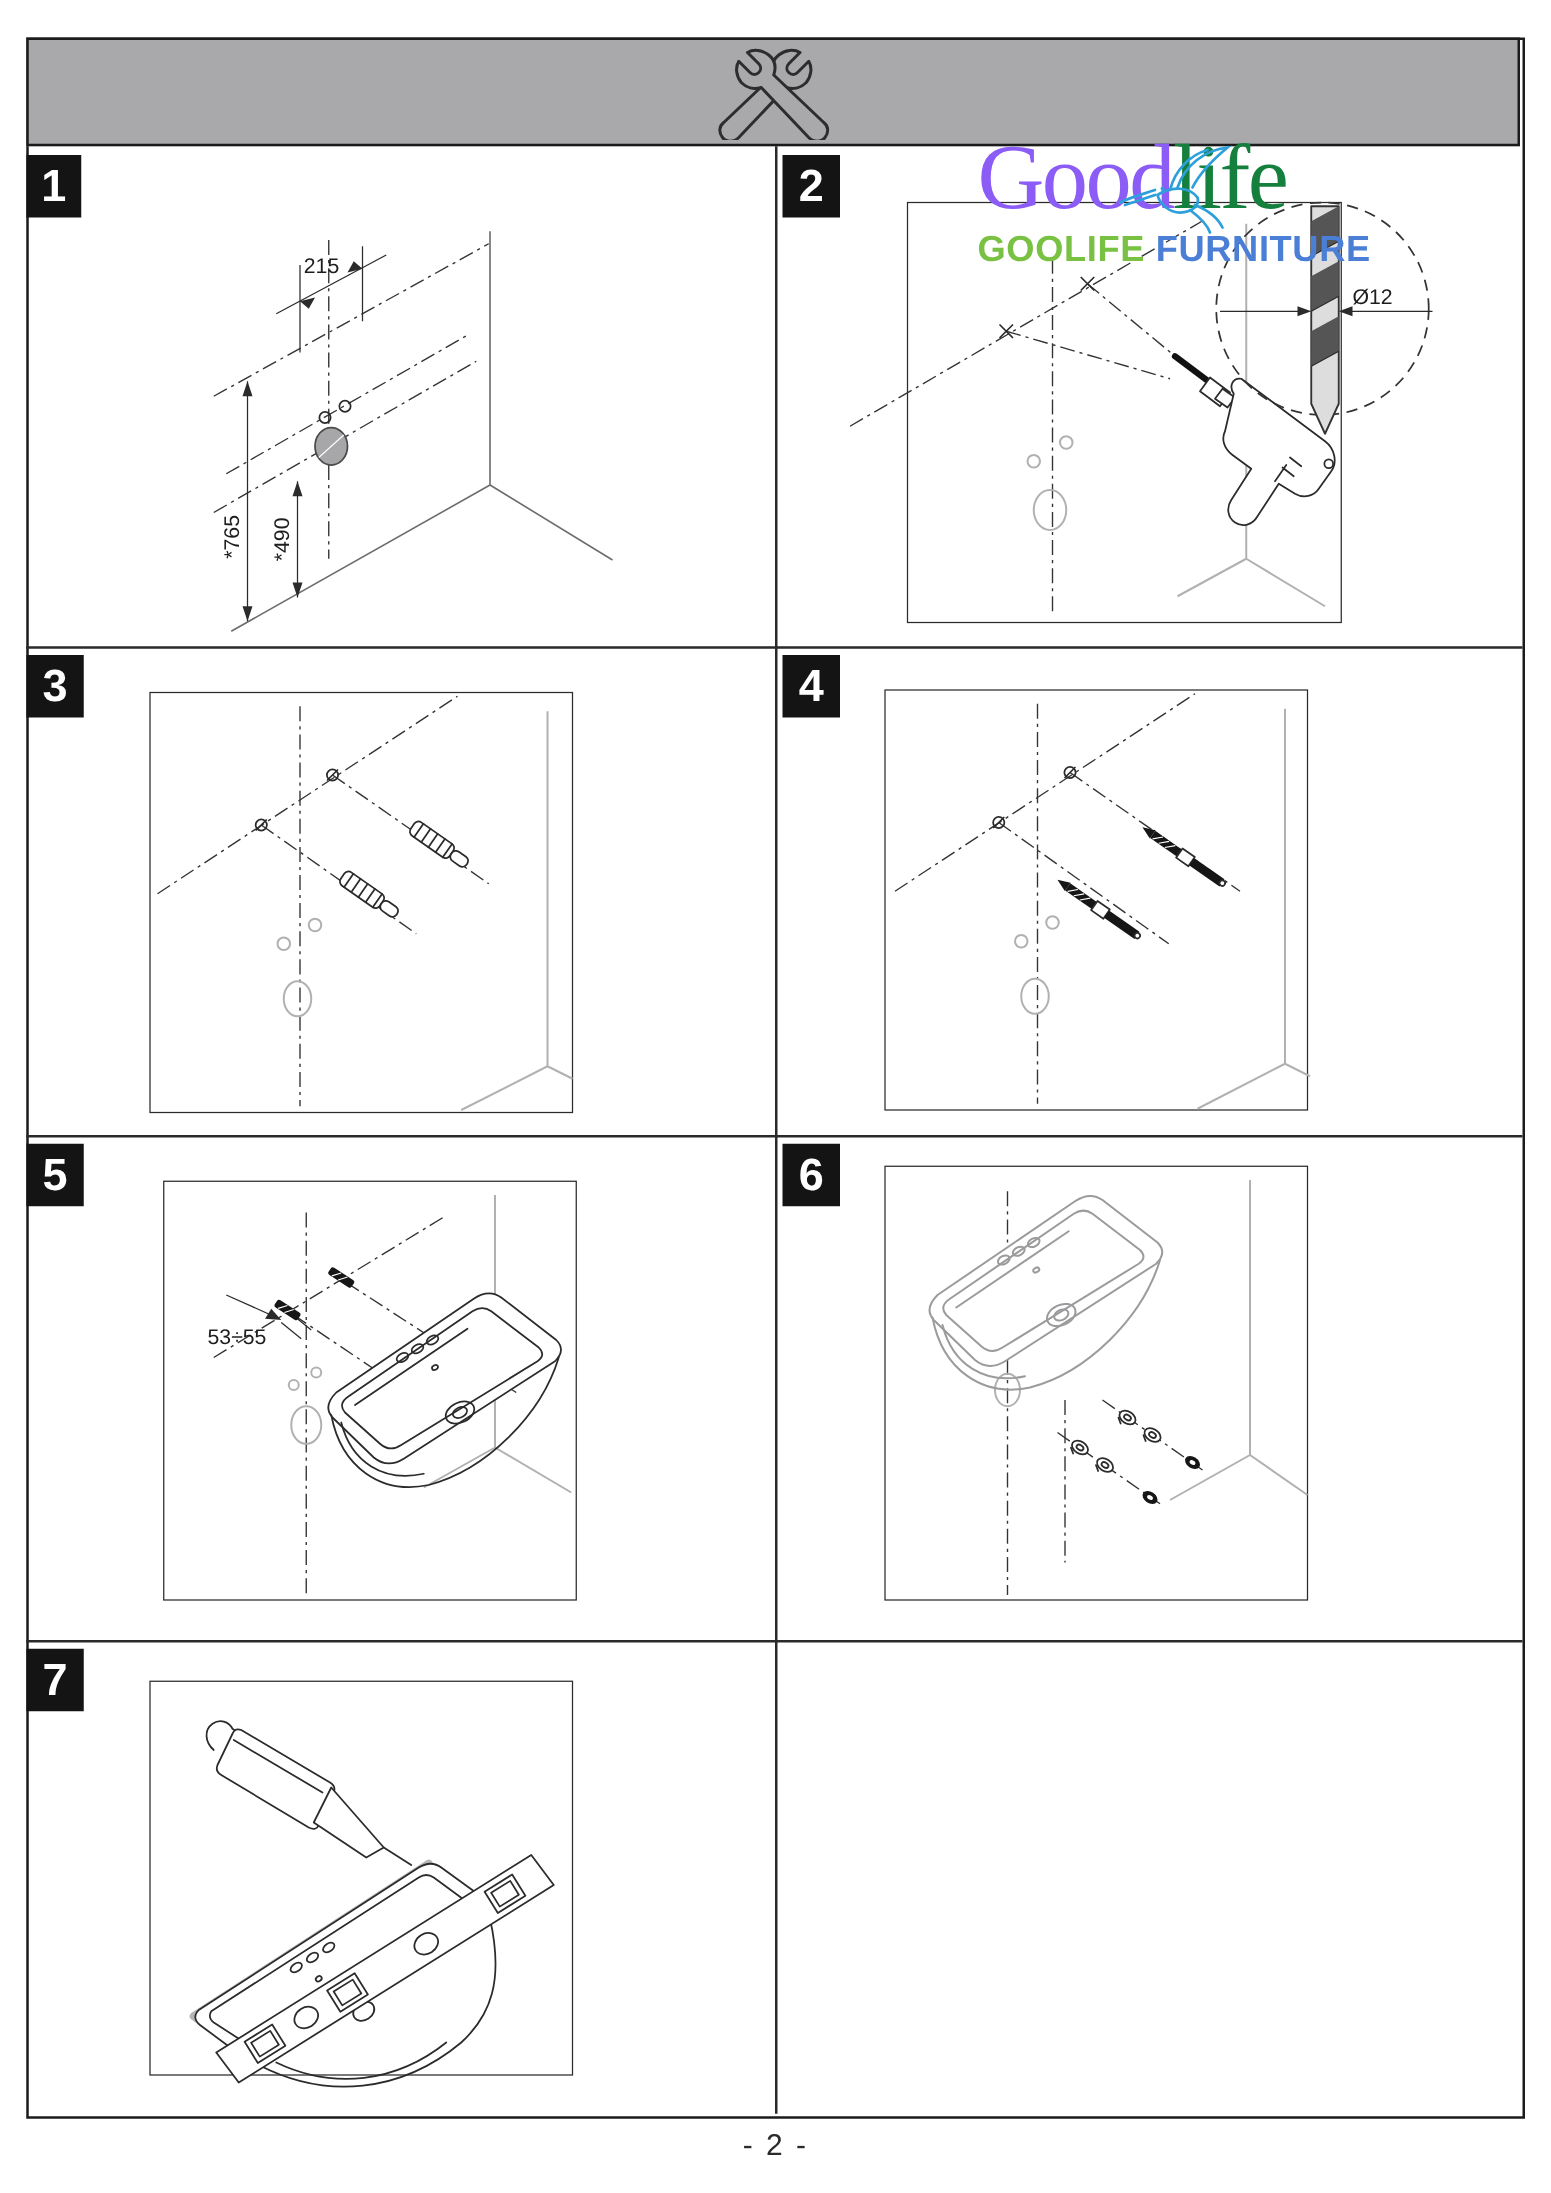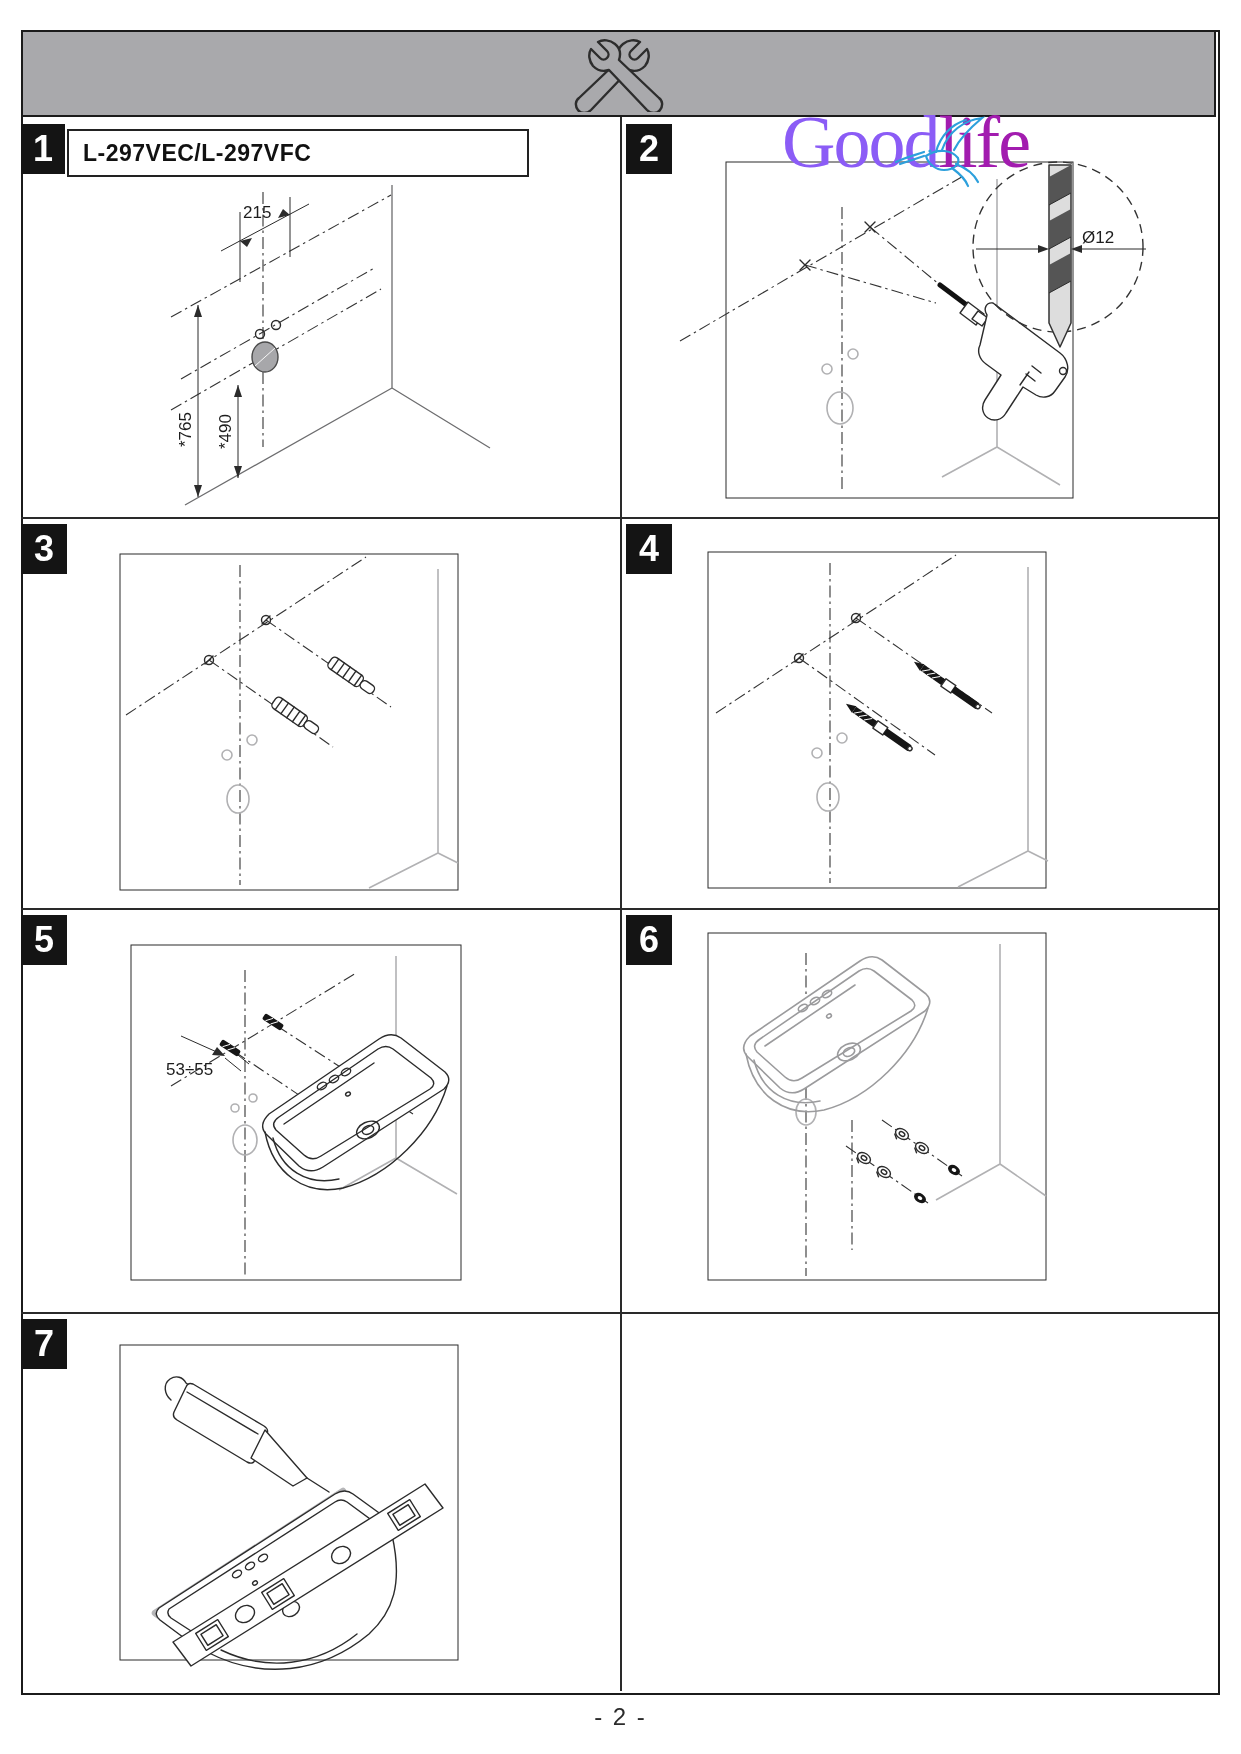--- a/index.html
+++ b/index.html
@@ -8,21 +8,21 @@
   .topbar{position:absolute;left:21px;top:30px;width:1195px;height:87px;background:#a9a9ac;border:2px solid #1b1b1b;box-sizing:border-box;display:flex;align-items:center;justify-content:center;}
   .vdiv{position:absolute;left:620px;top:117px;width:2px;height:1574px;background:#2a2a2a;}
   .hsep{position:absolute;left:21px;width:1197px;height:2px;background:#2a2a2a;}
   .cell{position:absolute;overflow:hidden;}
   .cell svg.draw{position:absolute;left:0;top:0;}
   .badge{position:absolute;width:46px;height:50px;background:#141414;color:#fff;font-weight:bold;font-size:36px;display:flex;align-items:center;justify-content:center;font-family:"Liberation Sans",sans-serif;}
   .modelbox{position:absolute;left:46px;top:12px;width:444px;height:44px;border:2px solid #222;display:flex;align-items:center;font-weight:bold;font-size:23px;padding-left:14px;letter-spacing:.5px;color:#111;background:#fff;}
   .logo{position:absolute;left:782px;top:104px;width:300px;z-index:5;pointer-events:none;}
   .wordmark{font-family:"Liberation Serif",serif;font-size:74px;line-height:1.05;letter-spacing:-2px;white-space:nowrap;}
   .wordmark .g1{color:#8b5cf6;}
-  .wordmark .g2{color:#a21caf;}
+  .wordmark .g2{color:#15803d;}
   .subtitle{font-family:"Liberation Sans",sans-serif;font-weight:bold;font-size:29px;letter-spacing:.5px;white-space:nowrap;margin-top:2px;}
   .subtitle .s1{color:#79c143;}
   .subtitle .s2{color:#4b7fd6;}
   .bird{position:absolute;left:108px;top:2px;}
   .footer{position:absolute;left:0;top:1703px;width:1241px;text-align:center;font-size:24px;color:#2b2b2b;letter-spacing:2px;}
   
   .ln{stroke:#2b2b2b;stroke-width:1.4;fill:none;stroke-linecap:round;stroke-linejoin:round;}
   .lnw{stroke:#2b2b2b;stroke-width:1.4;fill:#fff;stroke-linecap:round;stroke-linejoin:round;}
   .gln{stroke:#9b9b9d;stroke-width:1.6;fill:none;stroke-linecap:round;stroke-linejoin:round;}
   .glnw{stroke:#9b9b9d;stroke-width:1.6;fill:#fff;stroke-linecap:round;stroke-linejoin:round;}
@@ -91,23 +91,20 @@
     <g>
       <circle class="ln" cx="239" cy="217" r="4.5"></circle>
       <circle class="ln" cx="255" cy="208" r="4.5"></circle>
       <ellipse cx="244" cy="240" rx="13" ry="15" fill="#a7a7aa" stroke="#4a4a4a" stroke-width="1.4"></ellipse>
       <path class="wht" d="M234,249 L254,231"></path>
     </g>
   </svg>
   <div class="badge" style="left:0;top:7px;width:44px;">
       <span>1</span>
     </div>
-  <div class="modelbox">
-      <span>L-297VEC/L-297VFC</span>
-    </div>
 </div>
 
 <div class="cell" style="left:620px;top:117px;width:598px;height:400px;">
   <svg class="draw" width="598" height="400" viewBox="0 0 598 400">
     <rect class="thin" x="106" y="45" width="347" height="336"></rect>
     <g>
       <path class="gw" d="M377,62 V330 M377,330 L322,360 M377,330 L440,368"></path>
     </g>
     <path class="dd" d="M222,90 V375"></path>
     <path class="dd" d="M60,224 L345,58"></path>
@@ -413,15 +410,16 @@
       <path d="M34,50 L10,58"></path>
       <path d="M36,50 C48,42 62,44 68,52 C70,58 64,64 54,64 C46,64 38,58 36,50 Z"></path>
       <path d="M52,44 C58,26 74,14 92,12 C80,22 70,32 64,44"></path>
       <path d="M46,46 C50,30 62,18 76,14"></path>
       <path d="M66,58 C76,62 84,68 88,76"></path>
       <path d="M62,62 C70,68 76,74 78,80"></path>
     </g>
     <circle cx="40" cy="45" r="1.6" fill="#2da0dc"></circle>
   </svg>
   <div class="wordmark"><span class="g1">Good</span><span class="g2">life</span></div>
+  <div class="subtitle"><span class="s1">GOOLIFE</span> <span class="s2">FURNITURE</span></div>
 </div>
 
 <div class="footer">- 2 -</div>
 
 </body></html>

